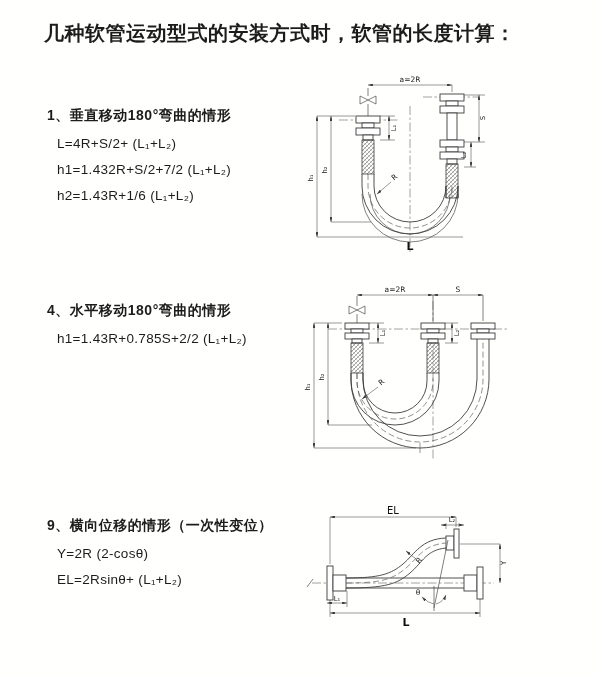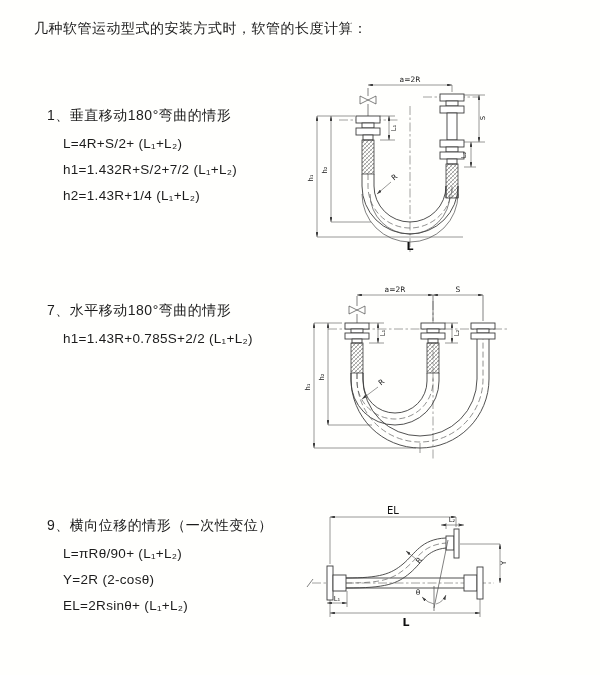--- a/index.html
+++ b/index.html
@@ -1,23 +1,23 @@
 <!DOCTYPE html>
 <html><head>
 <meta charset="utf-8">
 <style>
   html,body{margin:0;padding:0}
   body{
     width:600px;height:675px;background:#fffffd;position:relative;overflow:hidden;
     font-family:"Liberation Sans","DejaVu Sans",sans-serif;color:#1c1c1c;
   }
-  .title{position:absolute;left:34px;top:20px;font-size:14px;font-weight:normal;letter-spacing:.5px;white-space:nowrap}
+  .title{position:absolute;left:44px;top:20px;font-size:20px;font-weight:bold;letter-spacing:.5px;white-space:nowrap}
   .sec{position:absolute;left:47px;white-space:nowrap}
-  .sec-heading{font-size:14px;font-weight:normal;letter-spacing:.5px}
-  .formula{font-size:13.5px;margin:11px 0 0 16px;letter-spacing:.3px}
+  .sec-heading{font-size:14px;font-weight:bold;letter-spacing:.5px}
+  .formula{font-size:13.5px;margin:11px 0 0 10px;letter-spacing:.3px}
   svg.dia{position:absolute}
   .ln{stroke:#3d3d3d;stroke-width:.9;fill:none}
   .thin{stroke:#4a4a4a;stroke-width:.7;fill:none}
   .fit{stroke:#3d3d3d;stroke-width:.9;fill:#ffffff}
   .dim{stroke:#444;stroke-width:.55;fill:none}
   .cl{stroke:#555;stroke-width:.55;fill:none;stroke-dasharray:9 2.5 2.5 2.5}
   .dsh{stroke:#555;stroke-width:.65;fill:none;stroke-dasharray:6 3}
   .braid{stroke:#3d3d3d;stroke-width:.8}
   text{text-anchor:middle}
   .dt{font-size:7.5px;fill:#222;font-family:"DejaVu Sans",sans-serif}
@@ -27,31 +27,30 @@
 </style>
 </head>
 <body>
 
 <div class="title">几种软管运动型式的安装方式时，软管的长度计算：</div>
 
 <div class="sec" style="top:107px">
   <div class="sec-heading">1、垂直移动180°弯曲的情形</div>
   <div class="formula">L=4R+S/2+ (L₁+L₂)</div>
   <div class="formula">h1=1.432R+S/2+7/2 (L₁+L₂)</div>
-  <div class="formula">h2=1.43R+1/4 (L₁+L₂)</div>
+  <div class="formula">h2=1.43R+1/6 (L₁+L₂)</div>
 </div>
 
 <div class="sec" style="top:302px">
-  <div class="sec-heading">7、水平移动180°弯曲的情形</div>
+  <div class="sec-heading">4、水平移动180°弯曲的情形</div>
   <div class="formula">h1=1.43R+0.785S+2/2 (L₁+L₂)</div>
 </div>
 
 <div class="sec" style="top:517px">
   <div class="sec-heading">9、横向位移的情形（一次性变位）</div>
-  <div class="formula">L=πRθ/90+ (L₁+L₂)</div>
   <div class="formula">Y=2R (2-cosθ)</div>
   <div class="formula">EL=2Rsinθ+ (L₁+L₂)</div>
 </div>
 
 <svg class="dia" style="left:303px;top:70px" width="195" height="190" viewBox="0 0 195 190">
   <defs>
     <marker id="a1" viewBox="0 0 10 6" refX="10" refY="3" markerWidth="9" markerHeight="5.4" orient="auto-start-reverse">
       <path d="M0,0 L10,3 L0,6 Z" fill="#3d3d3d"></path>
     </marker>
     <pattern id="br1" width="4" height="4" patternUnits="userSpaceOnUse">

